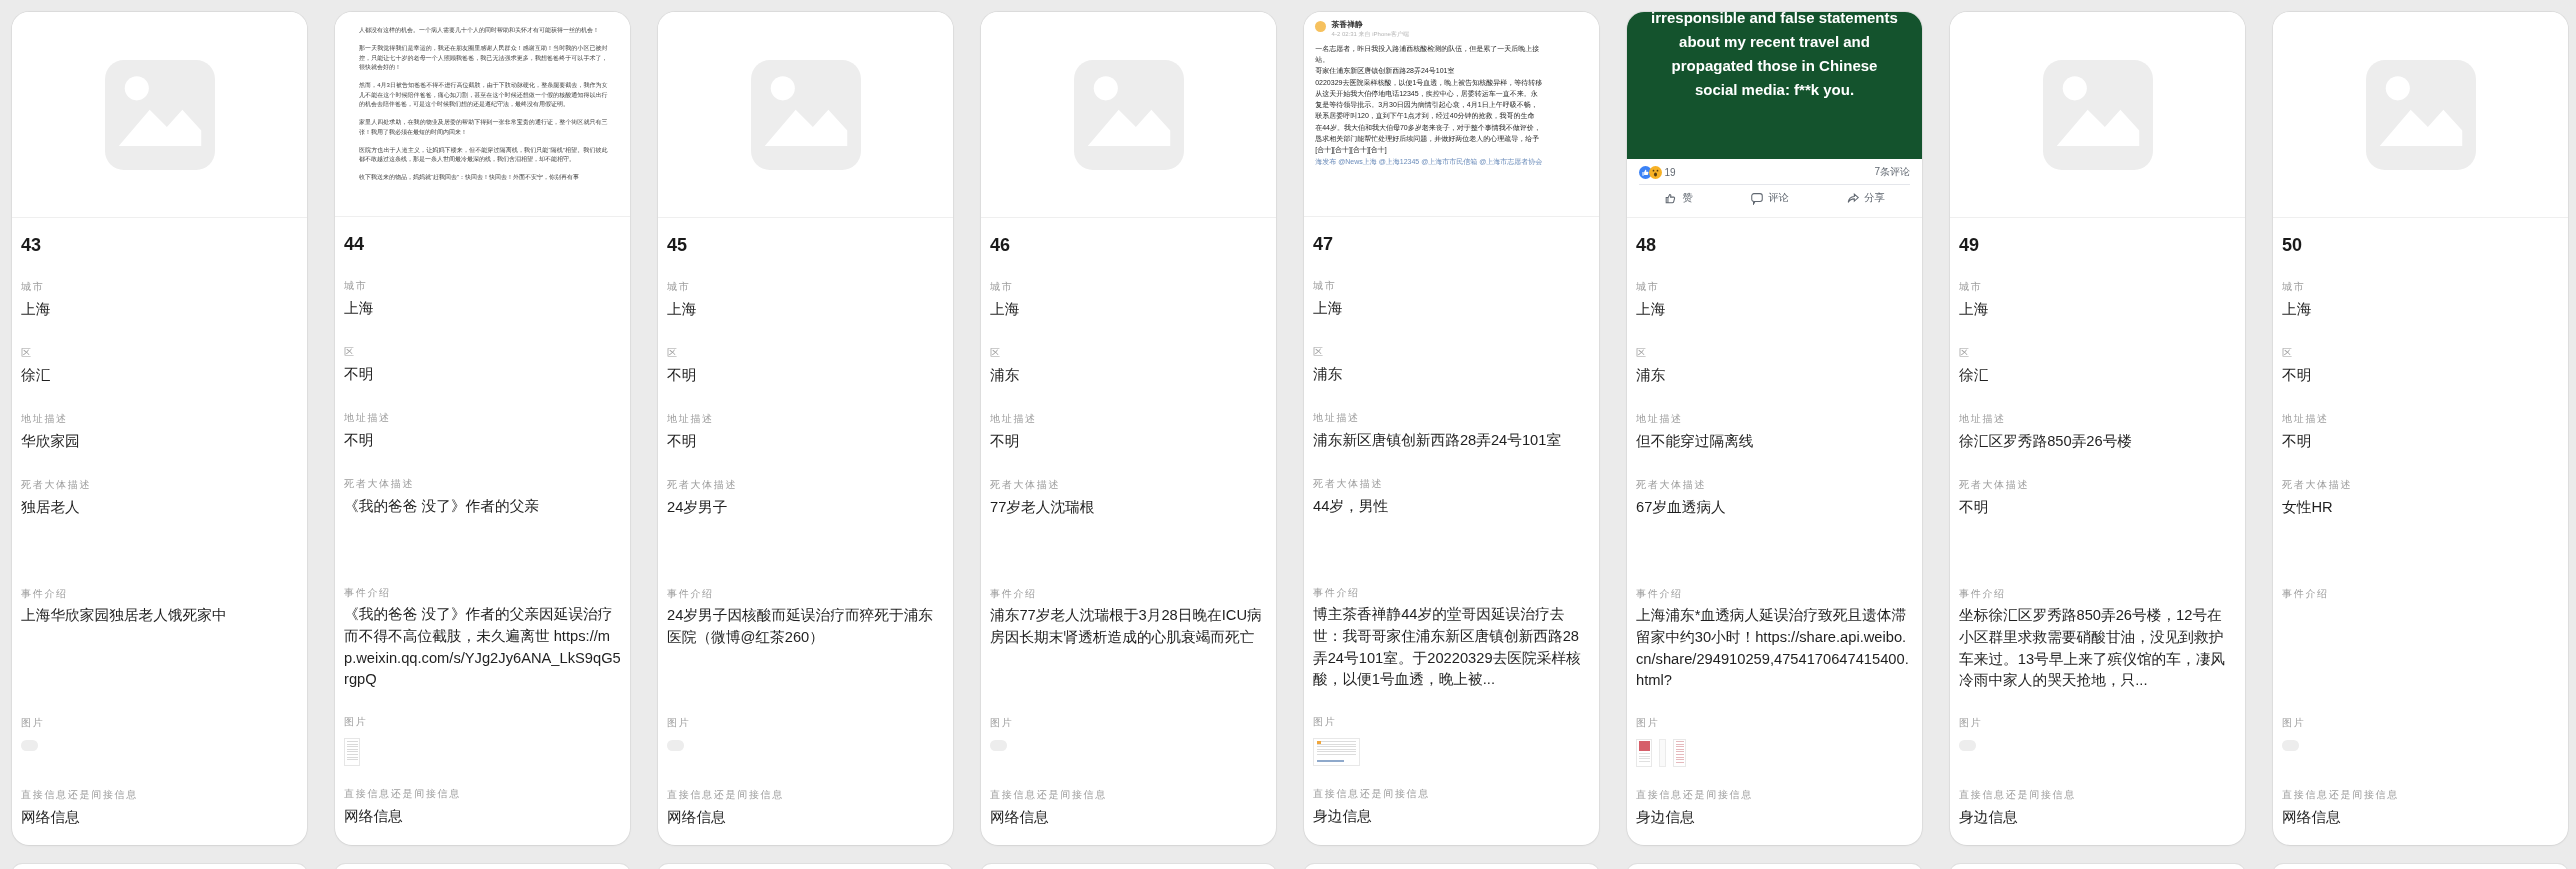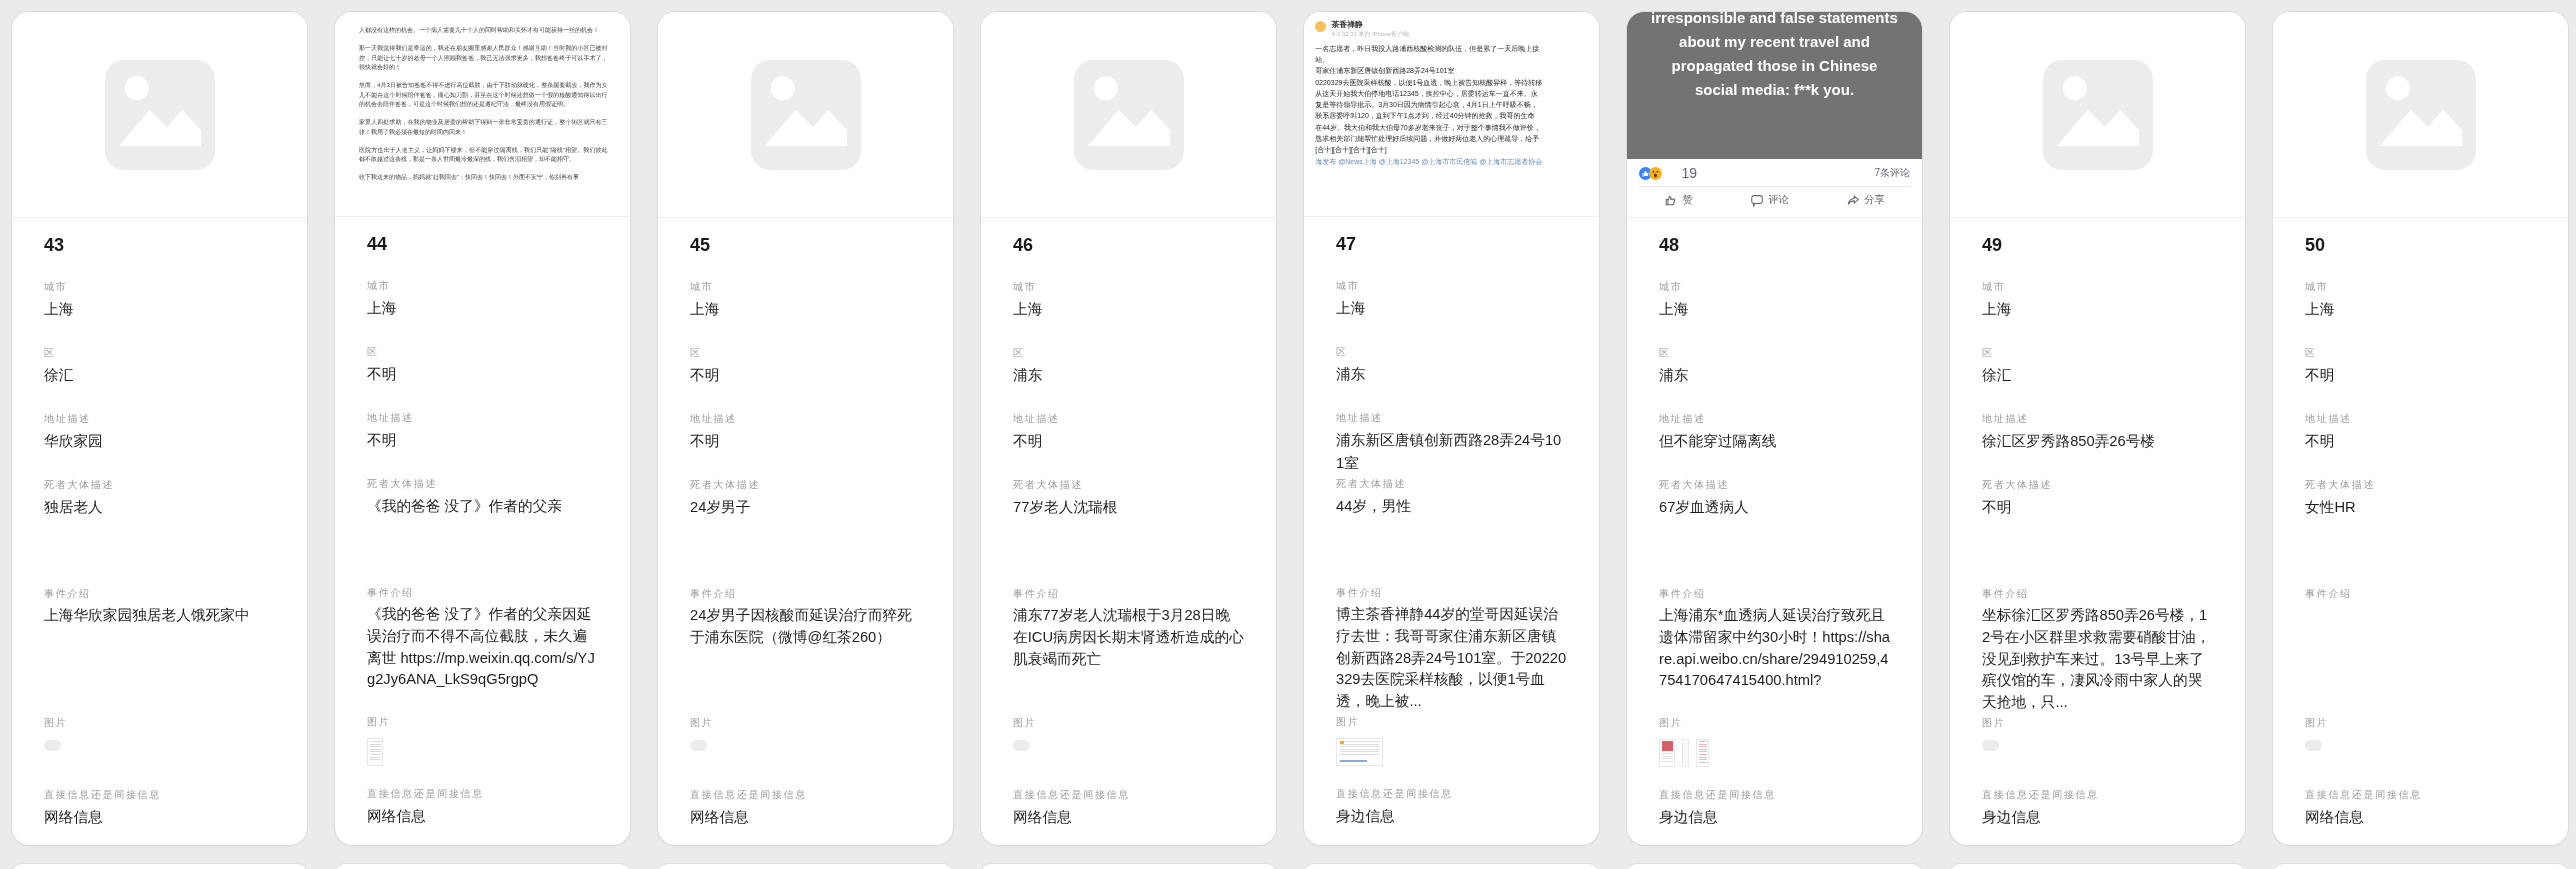--- a/index.html
+++ b/index.html
@@ -28,34 +28,34 @@
   
   .media-weibo{padding:7.8px 5.2px 0 11.2px;box-sizing:border-box;}
   .wb-head{display:flex;gap:5.2px;align-items:flex-start;margin-bottom:4.3px;}
   .wb-avatar{width:11.2px;height:11.2px;border-radius:50%;background:#f6c15e;flex:none;margin-top:0.9px;}
   .wb-name{font-size:7.8px;font-weight:700;color:#333;line-height:9.5px;}
   .wb-meta{font-size:6px;color:#b5b5b5;line-height:7.8px;margin-top:1.7px;}
   .wb-line{font-size:7px;line-height:11.2px;color:#1f1f1f;white-space:nowrap;overflow:hidden;}
   .wb-mentions{font-size:7px;line-height:11.2px;color:#6b8cba;white-space:nowrap;overflow:hidden;margin-top:0.9px;}
   
   .media-fb{display:flex;flex-direction:column;}
-  .fb-red{height:147px;flex:none;background:#737373;color:#fff;overflow:hidden;
+  .fb-red{height:147px;flex:none;background:#14532d;color:#fff;overflow:hidden;
     display:flex;text-align:center;padding:0 24px;}
   .fb-red div{font-weight:700;font-size:15px;line-height:24px;margin-top:-6px;}
   .fb-meta{display:flex;align-items:center;justify-content:space-between;padding:6px 12px 5.2px;}
   .fb-reacts{display:flex;align-items:center;}
   .react{width:13px;height:13px;display:inline-block;}
   .react.wow{margin-left:-2.6px;}
-  .fb-count{font-size:14px;color:#606770;margin-left:19px;}
+  .fb-count{font-size:10px;color:#606770;margin-left:2px;}
   .fb-comments{font-size:10px;color:#606770;}
   .fb-divider{height:0.9px;background:#e4e6eb;margin:0 12px;}
   .fb-actions{display:flex;justify-content:space-around;padding:6px 8.6px 0;}
   .fb-action{display:flex;align-items:center;gap:4.3px;font-size:10.3px;color:#606770;}
   
-  .body{flex:1;padding:14px 32px 0;box-sizing:border-box;}
+  .body{flex:1;padding:14px 9px 0;box-sizing:border-box;}
   .num{font-size:18px;line-height:22.4px;font-weight:700;color:#1a1a1a;margin:1.7px 0 24px;}
   .field{overflow:hidden;}
   .flabel{font-size:10px;line-height:14px;color:#9c9c9c;letter-spacing:1.7px;}
   .fvalue{font-size:14.7px;line-height:22.4px;color:#1f1f1f;margin-top:4.3px;word-break:break-all;}
   .f-city,.f-district,.f-address{height:66px;}
   .f-deceased{height:109px;}
   .f-event{height:129px;}
   .f-event .fvalue{line-height:21.6px;display:-webkit-box;-webkit-line-clamp:5;-webkit-box-orient:vertical;overflow:hidden;}
   .f-image{height:72px;}
   .thumb-pill{width:17px;height:10.3px;border-radius:5.2px;background:#ededed;margin-top:10.3px;}

